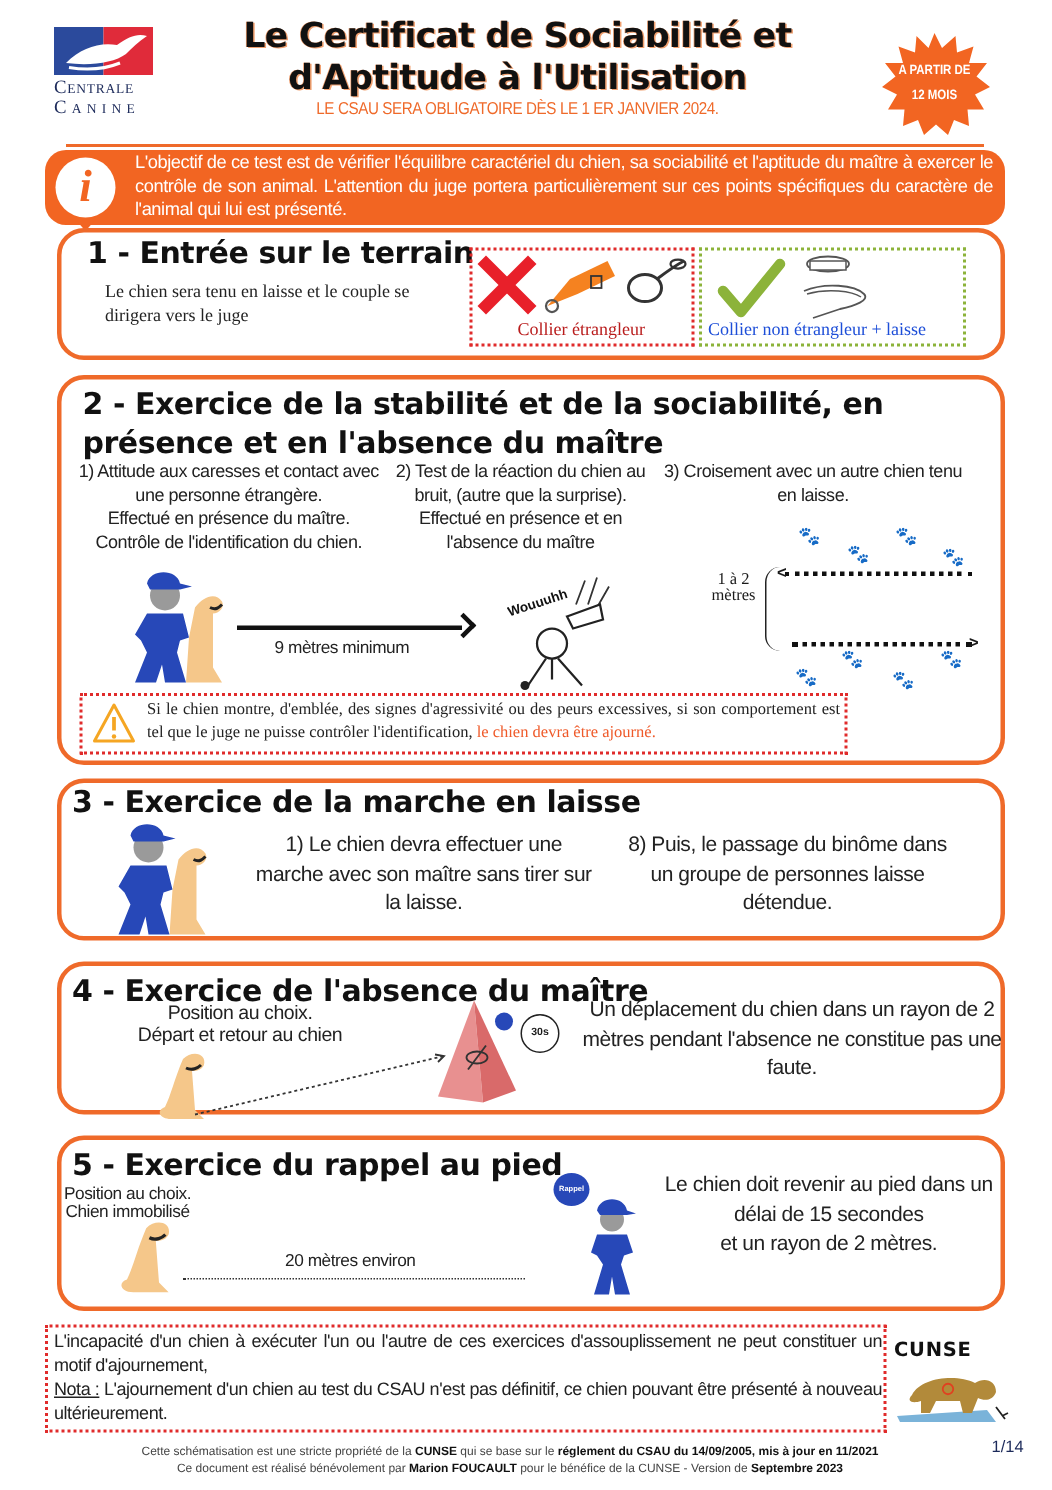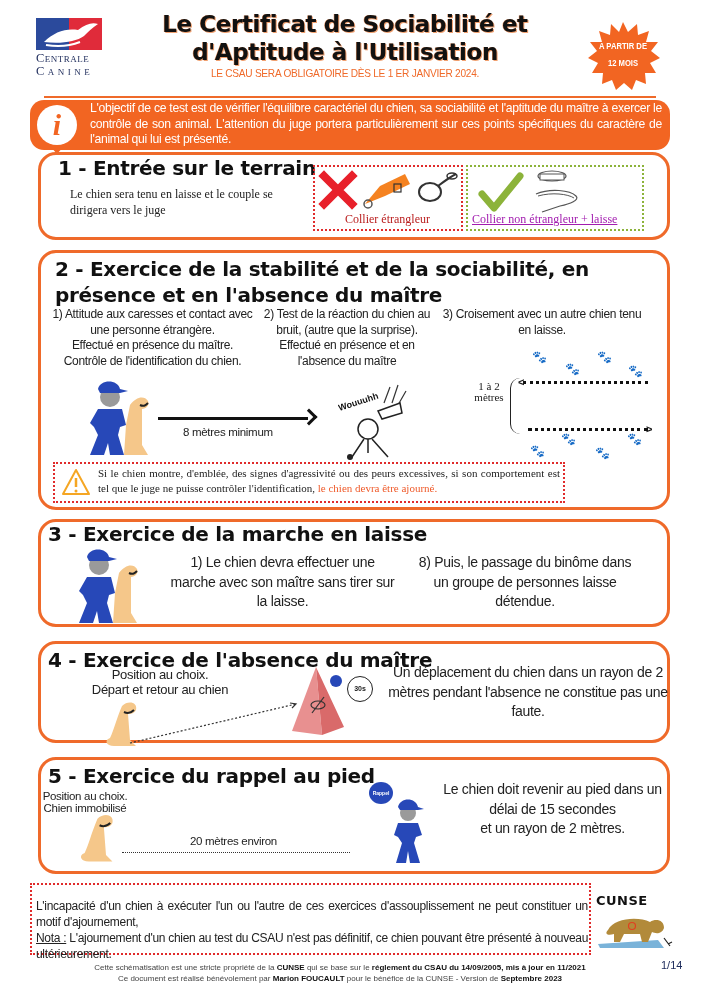--- a/index.html
+++ b/index.html
@@ -35,21 +35,21 @@
   .body-text { font-family: "Liberation Serif", serif; font-size: 12.5px; color: #222; line-height: 15px; }
   .cond { font-family: "Liberation Sans", sans-serif; letter-spacing: -0.3px; }
 
   
   .s1 { left: 38px; top: 152px; width: 632px; height: 88px; }
   .s1-title { left: 58px; top: 156px; }
   .s1-text { left: 70px; top: 186px; width: 220px; font-size: 12px; line-height: 16px; }
   .badbox { left: 313px; top: 165px; width: 150px; height: 66px; border: 2px dotted #e02b2b; }
   .goodbox { left: 466px; top: 165px; width: 178px; height: 66px; border: 2px dotted #8cb33a; }
   .badlabel { left: 345px; top: 212px; font-family: "Liberation Serif", serif; font-size: 12px; color: #b91c1c; }
-  .goodlabel { left: 472px; top: 212px; font-family: "Liberation Serif", serif; font-size: 12px; color: #a21caf; text-decoration: underline; }
+  .goodlabel { left: 472px; top: 212px; font-family: "Liberation Serif", serif; font-size: 12px; color: #1d4ed8; }
 
   
   .s2 { left: 38px; top: 250px; width: 632px; height: 260px; }
   .s2-title { left: 55px; top: 256px; width: 590px; line-height: 26px; }
   .s2-col { top: 307px; font-size: 12px; line-height: 15.5px; text-align: center; }
   .s2-c1 { left: 45px; width: 215px; }
   .s2-c2 { left: 262px; width: 170px; }
   .s2-c3 { left: 442px; width: 200px; }
   .arrow-line { left: 158px; top: 417px; width: 150px; height: 3px; background: #111; }
   .arrow-head { left: 303px; top: 411px; width: 12px; height: 12px; border-right: 3px solid #111; border-top: 3px solid #111; transform: rotate(45deg); }
@@ -80,21 +80,21 @@
   .s5 { left: 38px; top: 757px; width: 632px; height: 117px; }
   .s5-title { left: 48px; top: 764px; }
   .s5-left { left: 40px; top: 790px; width: 90px; font-size: 11.5px; line-height: 12px; text-align: center; }
   .s5-right { left: 430px; top: 780px; width: 245px; font-size: 14px; line-height: 19.5px; text-align: center; }
   .s5-dist { left: 190px; top: 834px; font-size: 11.5px; }
   .s5-dots { left: 122px; top: 852px; width: 228px; border-top: 1.5px dotted #333; }
   .bubble { left: 369px; top: 782px; width: 24px; height: 22px; border-radius: 50%; background: #2748b8; color: #fff; font-size: 5px; font-weight: bold; text-align: center; line-height: 22px; }
 
   
   .notebox { left: 30px; top: 883px; width: 561px; height: 72px; border: 2px dotted #e02b2b; }
-  .note-text { left: 36px; top: 886px; width: 552px; font-size: 12px; line-height: 16px; text-align: justify; margin-top: 12px; }
+  .note-text { left: 36px; top: 886px; width: 552px; font-size: 12px; line-height: 16px; text-align: justify; }
   .note-u { text-decoration: underline; }
   .cunse-label { left: 596px; top: 893px; font-family: "DejaVu Sans", sans-serif; font-weight: bold; font-size: 13px; color: #111; letter-spacing: 0.5px; }
 
   
   .footer { left: 20px; top: 962px; width: 640px; text-align: center; font-size: 8px; line-height: 11px; color: #444; }
   .footer b { color: #111; }
   .pagenum { left: 661px; top: 959px; font-size: 11px; color: #1c2a5a; font-family: "Liberation Sans", sans-serif; }
 
   svg { display: block; }
 </style>
@@ -184,21 +184,21 @@
 
 <svg class="abs" style="left:88px;top:375px" width="70" height="82" viewBox="0 0 70 82">
   <path d="M42 30 C48 22, 56 20, 60 26 C62 30, 58 34, 54 34 L54 70 L60 80 L36 80 L38 50 Z" fill="#f5c78a"></path>
   <path d="M52 30 C56 32, 58 30, 60 28" stroke="#222" stroke-width="2" fill="none"></path>
   <circle cx="22" cy="22" r="10" fill="#9a9a9a"></circle>
   <path d="M10 14 C12 4, 30 4, 32 14 L40 16 L32 18 L12 18 Z" fill="#2748b8"></path>
   <path d="M10 34 L34 34 L38 50 L32 52 L30 60 L36 80 L22 80 L20 68 L16 80 L2 80 L10 60 L6 52 L2 48 Z" fill="#2748b8"></path>
 </svg>
 <div class="abs arrow-line"></div>
 <div class="abs arrow-head"></div>
-<div class="abs body-text arrow-label cond">8 mètres minimum</div>
+<div class="abs body-text arrow-label cond">9 mètres minimum</div>
 
 <svg class="abs" style="left:338px;top:383px" width="80" height="78" viewBox="0 0 80 78">
   <text x="0" y="22" font-size="9" font-weight="bold" fill="#111" transform="rotate(-18 20 20)" font-family="Liberation Sans, sans-serif">Wouuuhh</text>
   <path d="M46 20 L52 4 M54 20 L60 2 M60 22 L68 8" stroke="#333" stroke-width="1.2"></path>
   <path d="M40 28 L62 20 L64 30 L44 36 Z" fill="#fff" stroke="#222" stroke-width="1.5"></path>
   <circle cx="30" cy="46" r="10" fill="#fff" stroke="#222" stroke-width="1.5"></circle>
   <path d="M26 56 L14 74 M34 56 L50 74 M30 56 L30 70" stroke="#222" stroke-width="1.5"></path>
   <circle cx="12" cy="74" r="3" fill="#222"></circle>
 </svg>
 

